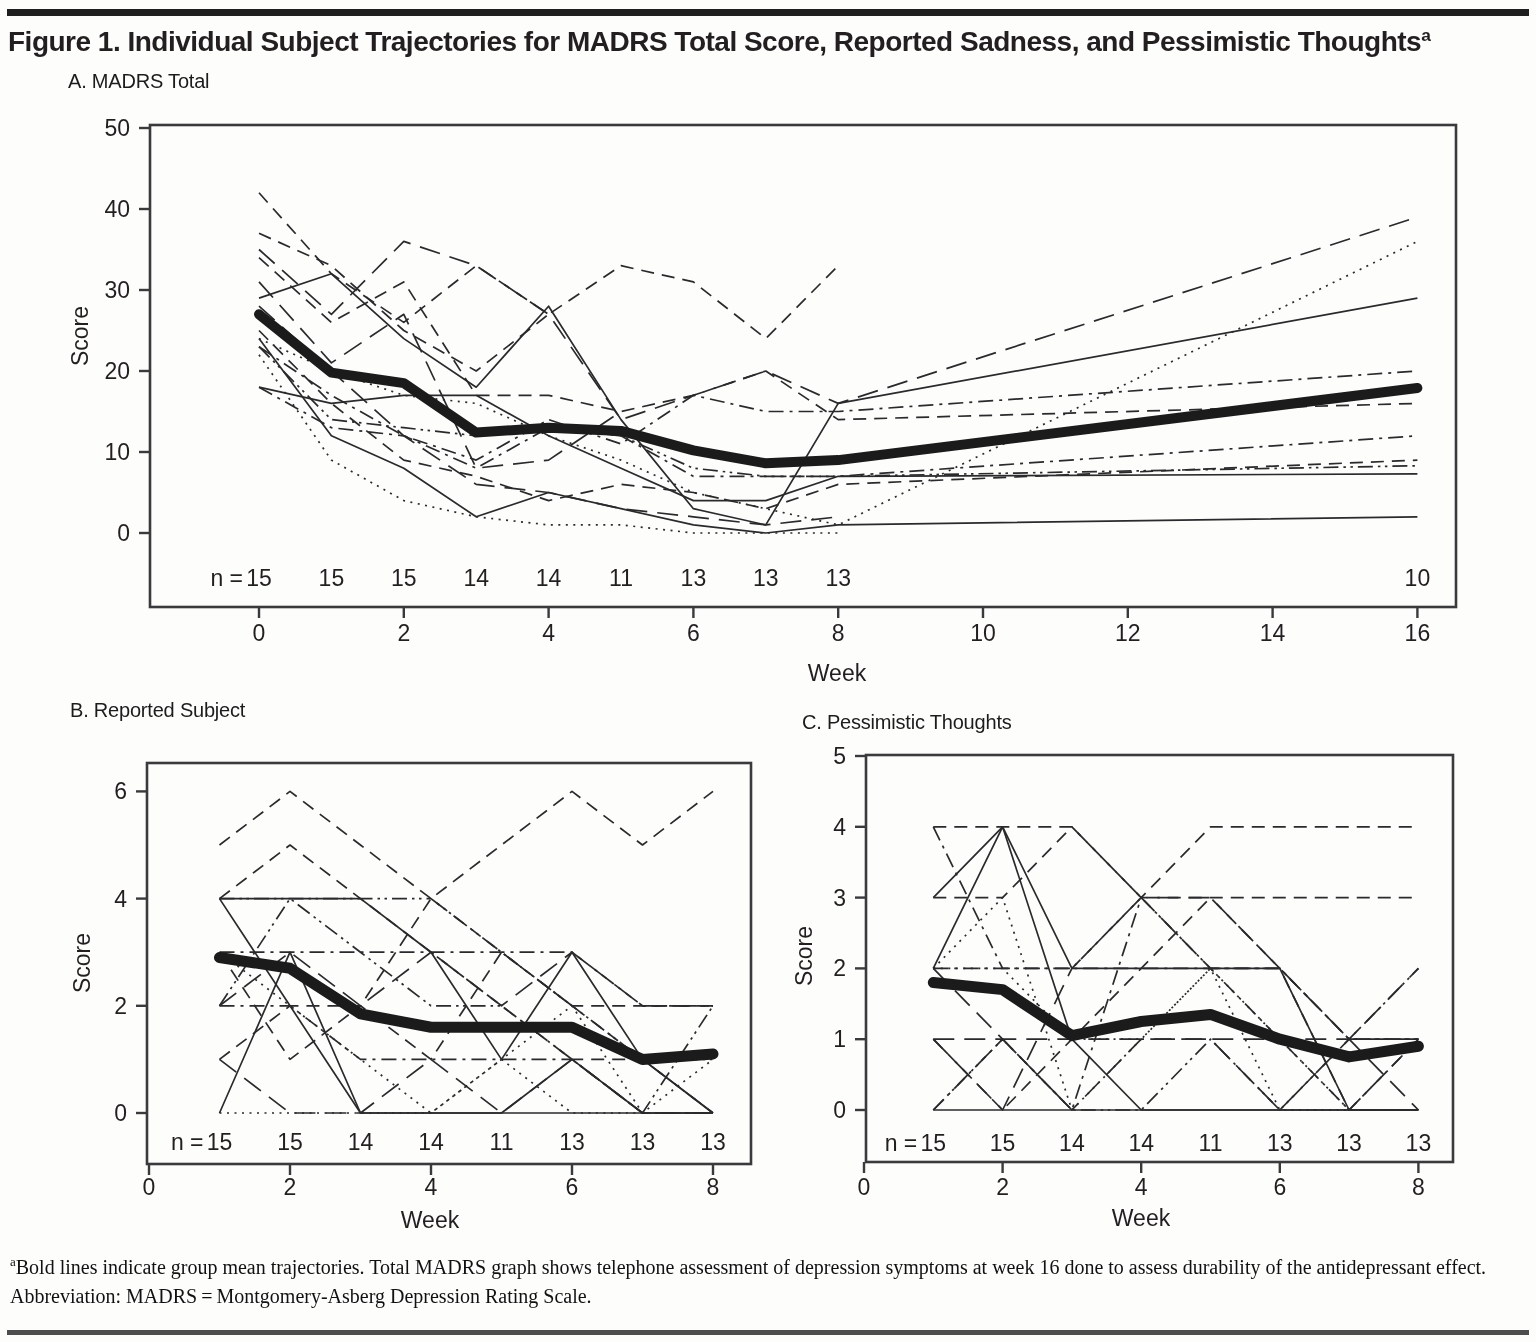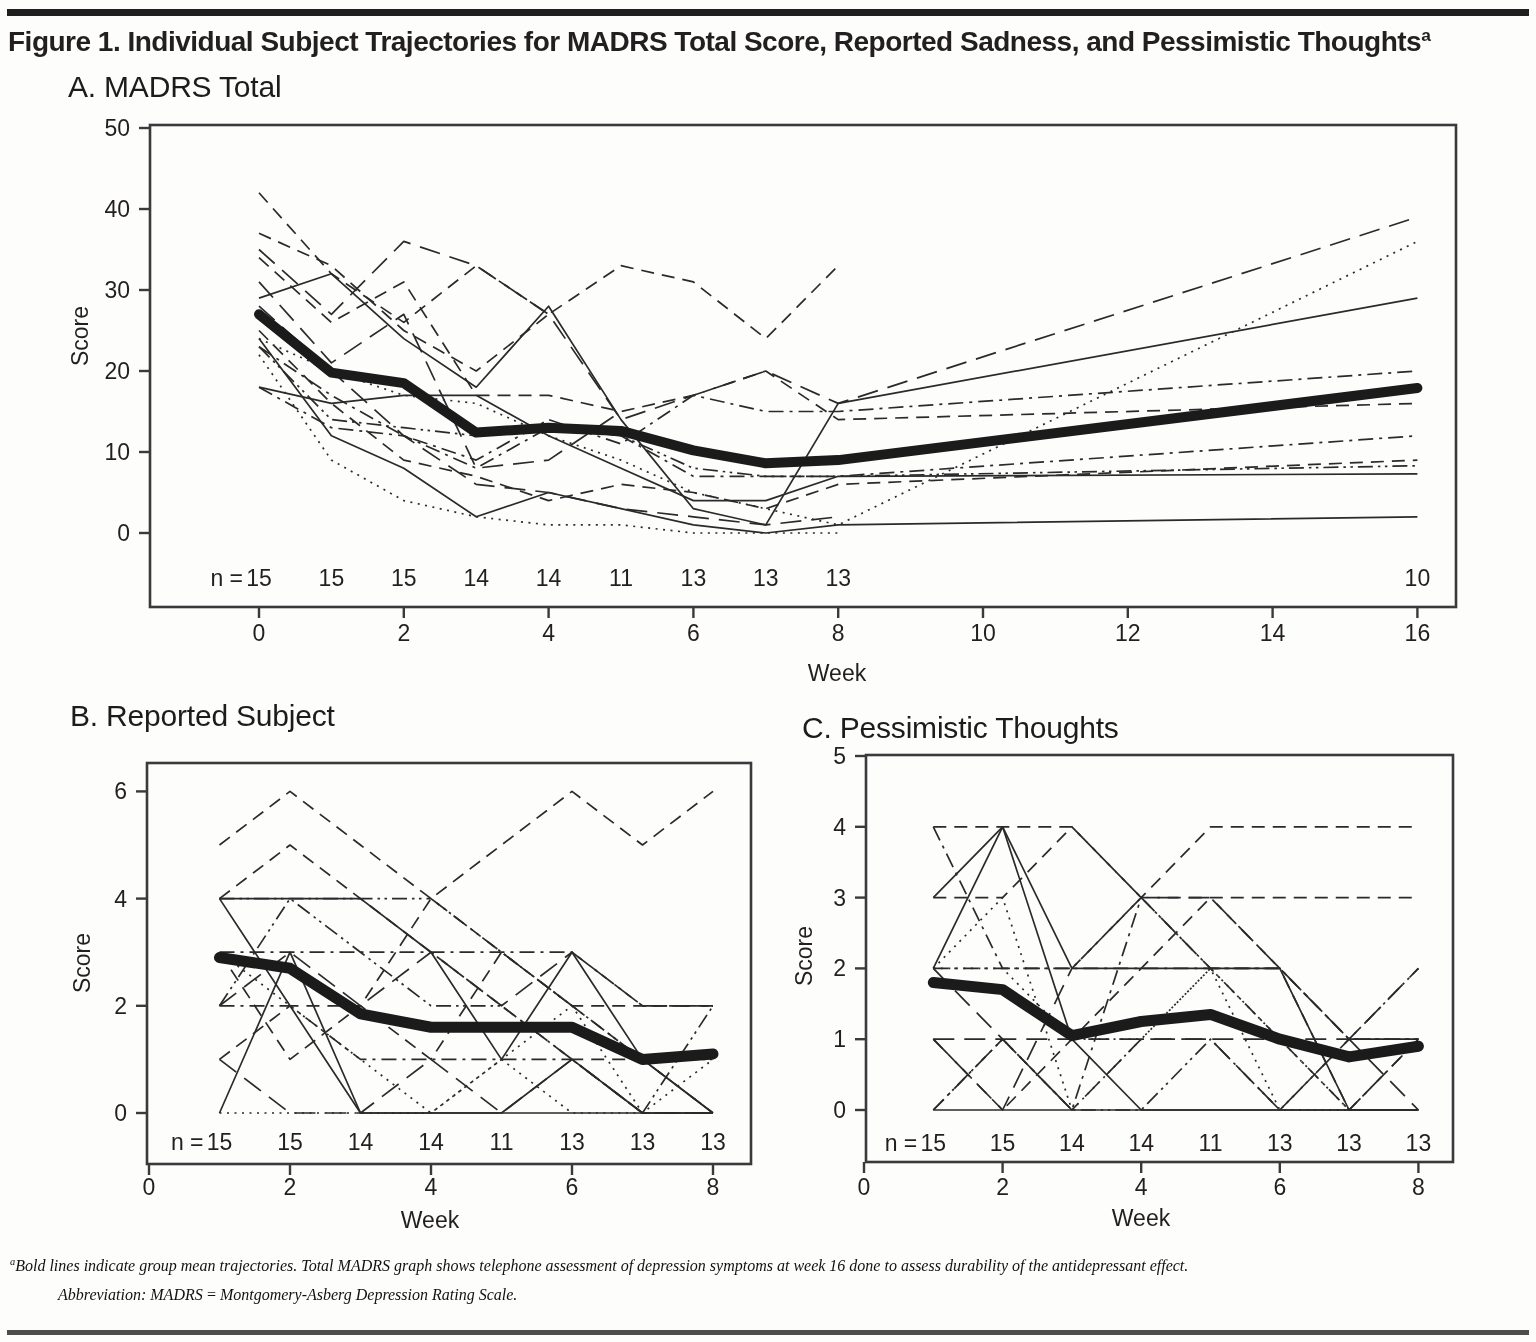--- a/index.html
+++ b/index.html
@@ -3,31 +3,31 @@
 <meta charset="utf-8">
 <style>
   html,body{margin:0;padding:0;background:#fff;}
   #page{position:relative;width:1536px;height:1342px;background:#fdfdfc;overflow:hidden;
         font-family:"Liberation Sans",sans-serif;color:#231f20;}
   .abs{position:absolute;}
   #top-rule{left:7px;top:9px;width:1522px;height:7px;background:#1f1f1f;}
   #bottom-rule{left:7px;top:1330px;width:1522px;height:5px;background:#4d4d4d;}
   #figure-title{left:8px;top:25px;width:1520px;font-size:28px;font-weight:bold;letter-spacing:-0.5px;}
   #figure-title sup{font-size:0.62em;}
-  .panel-label{font-size:30px;color:#1c1c1c;letter-spacing:-0.2px;}
+  .panel-label{font-size:20px;color:#1c1c1c;letter-spacing:-0.2px;}
   #panel-a-label{left:68px;top:70px;}
   #panel-b-label{left:70px;top:699px;}
   #panel-c-label{left:802px;top:699px;margin-top:12px;}
   #charts-svg{left:0;top:0;}
   #charts-svg text{font-family:"Liberation Sans",sans-serif;fill:#231f20;font-size:23px;}
   #footnote-block{left:10px;top:1247px;width:1512px;font-family:"Liberation Serif",serif;
-                  font-size:16px;line-height:29px;color:#111;font-style:italic;}
+                  font-size:20px;line-height:29px;color:#111;}
   #footnote-main{padding-left:30px;text-indent:-30px;}
   #footnote-block sup{font-size:0.65em;}
-  #abbreviation-line{margin-top:0;margin-left:48px;}
+  #abbreviation-line{margin-top:0;}
 </style>
 </head>
 <body>
 
 <div id="page">
   <div class="abs" id="top-rule"></div>
 
   <div class="abs" id="figure-title"><span>Figure 1. Individual Subject Trajectories for MADRS Total Score, Reported Sadness, and Pessimistic Thoughts</span><sup>a</sup></div>
 
   <div class="abs panel-label" id="panel-a-label">A. MADRS Total</div>

